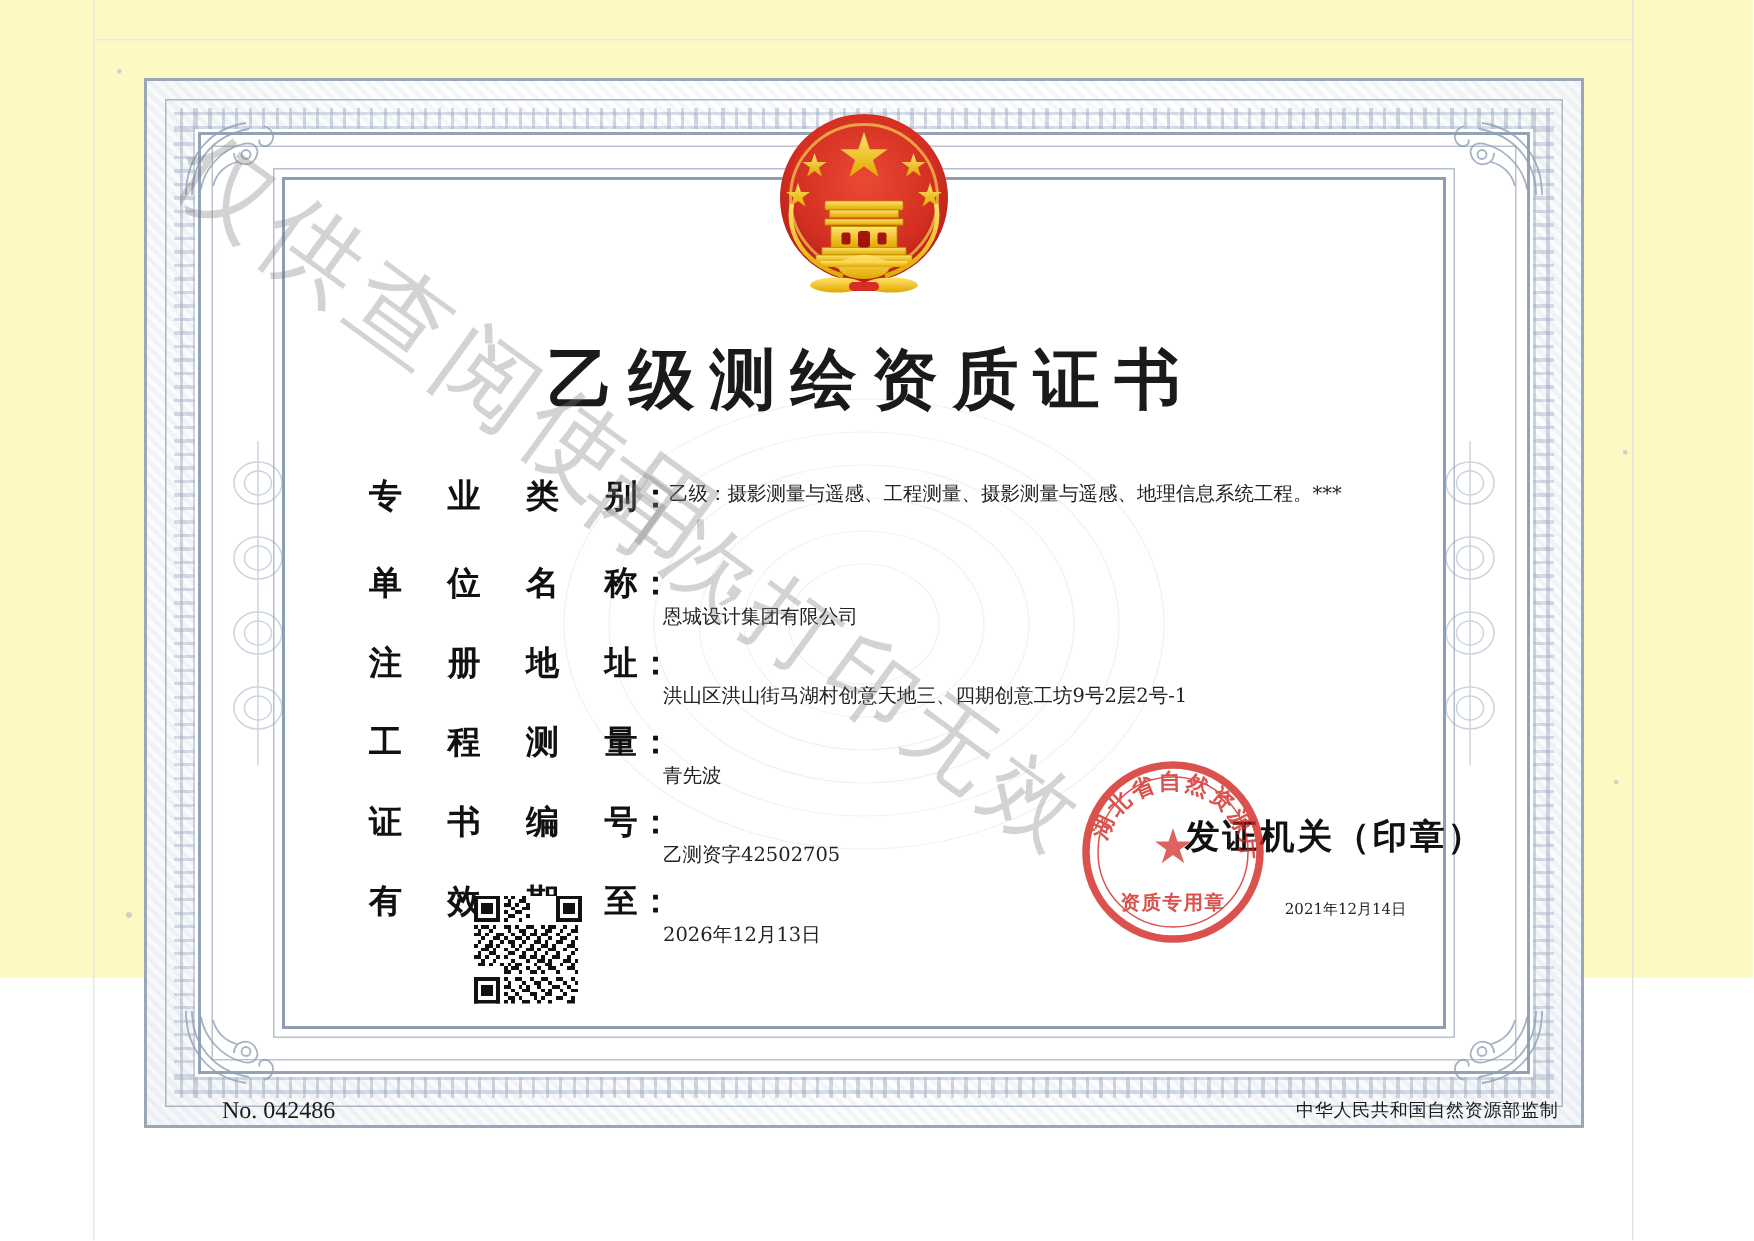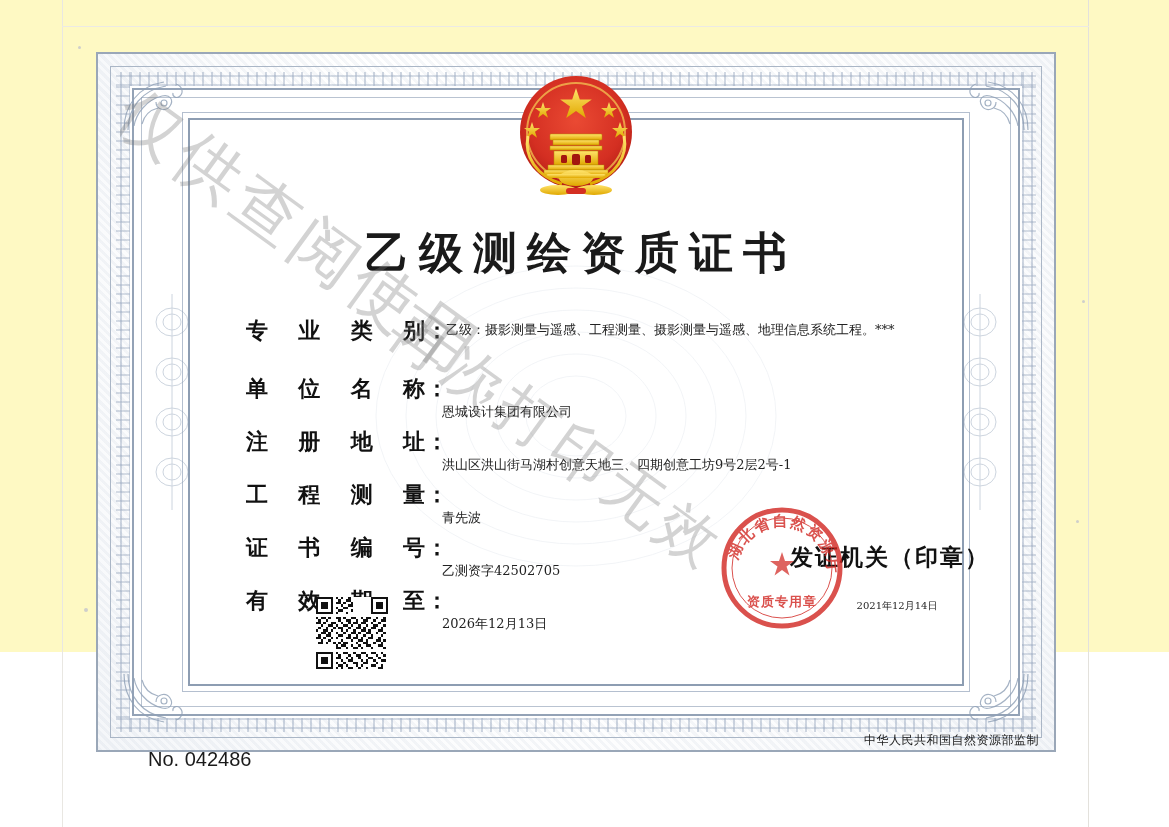--- a/index.html
+++ b/index.html
@@ -242,23 +242,23 @@
     top: 545px;
     width: 72px;
     height: 72px;
   }
   #qr-code svg { width: 100%; height: 100%; display: block; }
 
   
   #footer-left {
     position: absolute;
     left: 148px;
-    top: 748px;
-    font-family: Liberation Sans, sans-serif;
-    font-size: 20px;
+    top: 732px;
+    font-family: Liberation Serif, serif;
+    font-size: 16px;
     color: #1a1a1a;
   }
   #footer-right {
     position: absolute;
     right: 130px;
     top: 732px;
     font-family: "DejaVu Serif", "Liberation Serif", serif;
     font-size: 12px;
     color: #1a1a1a;
     letter-spacing: 0.5px;

